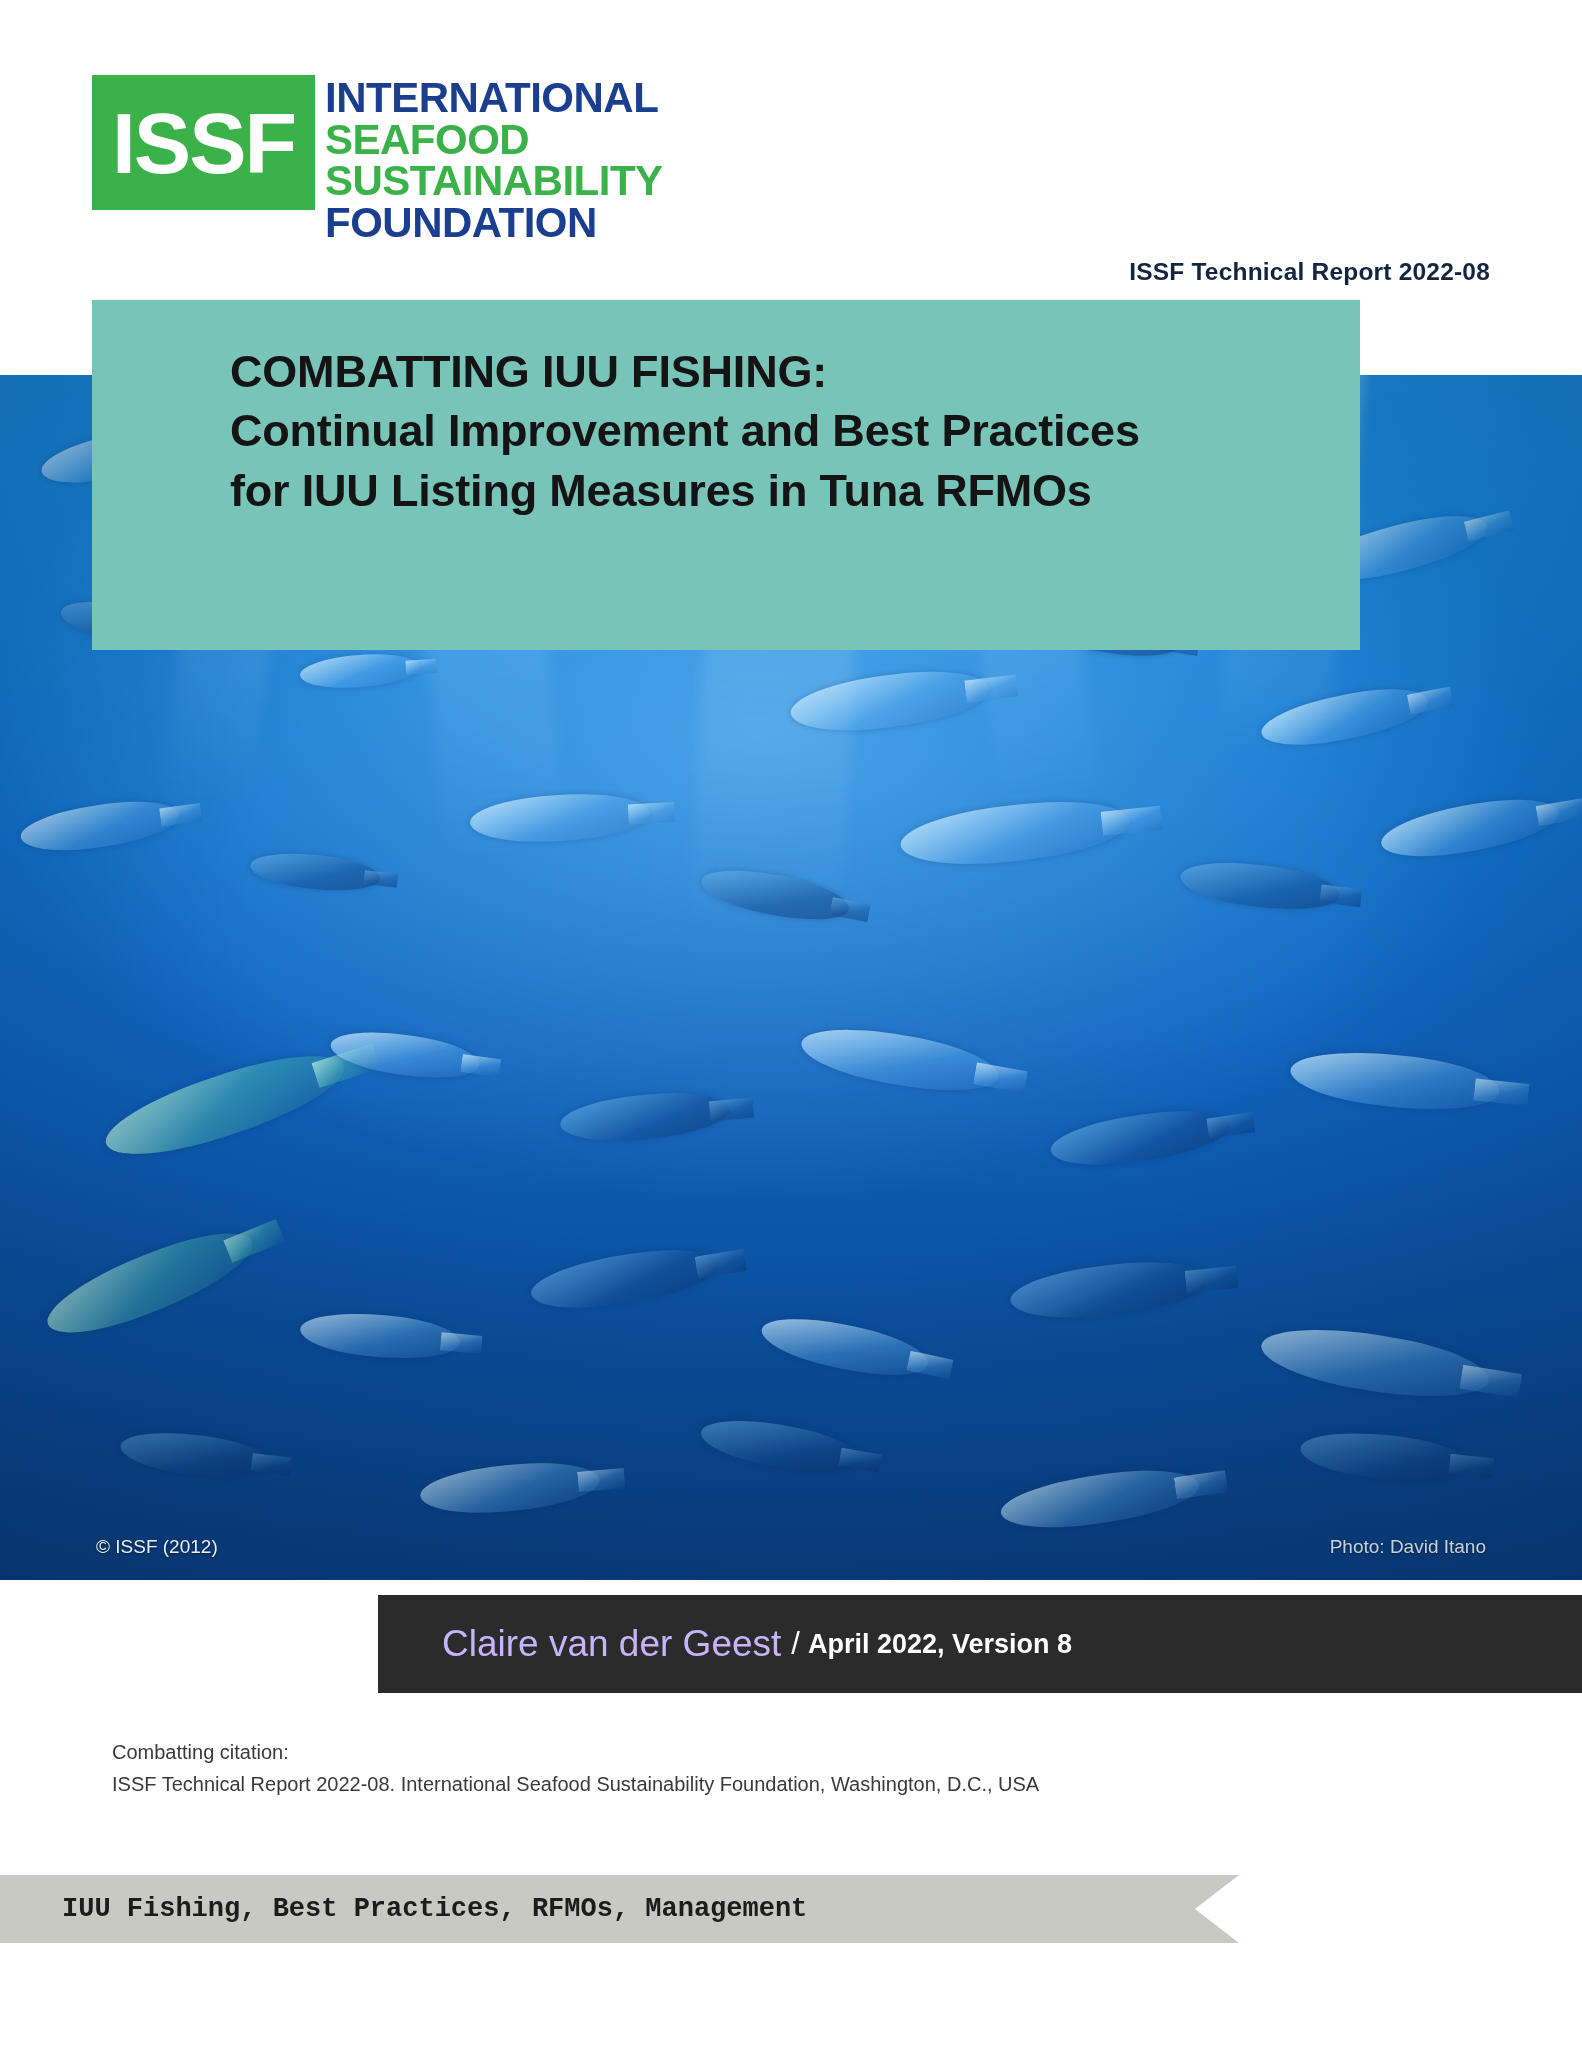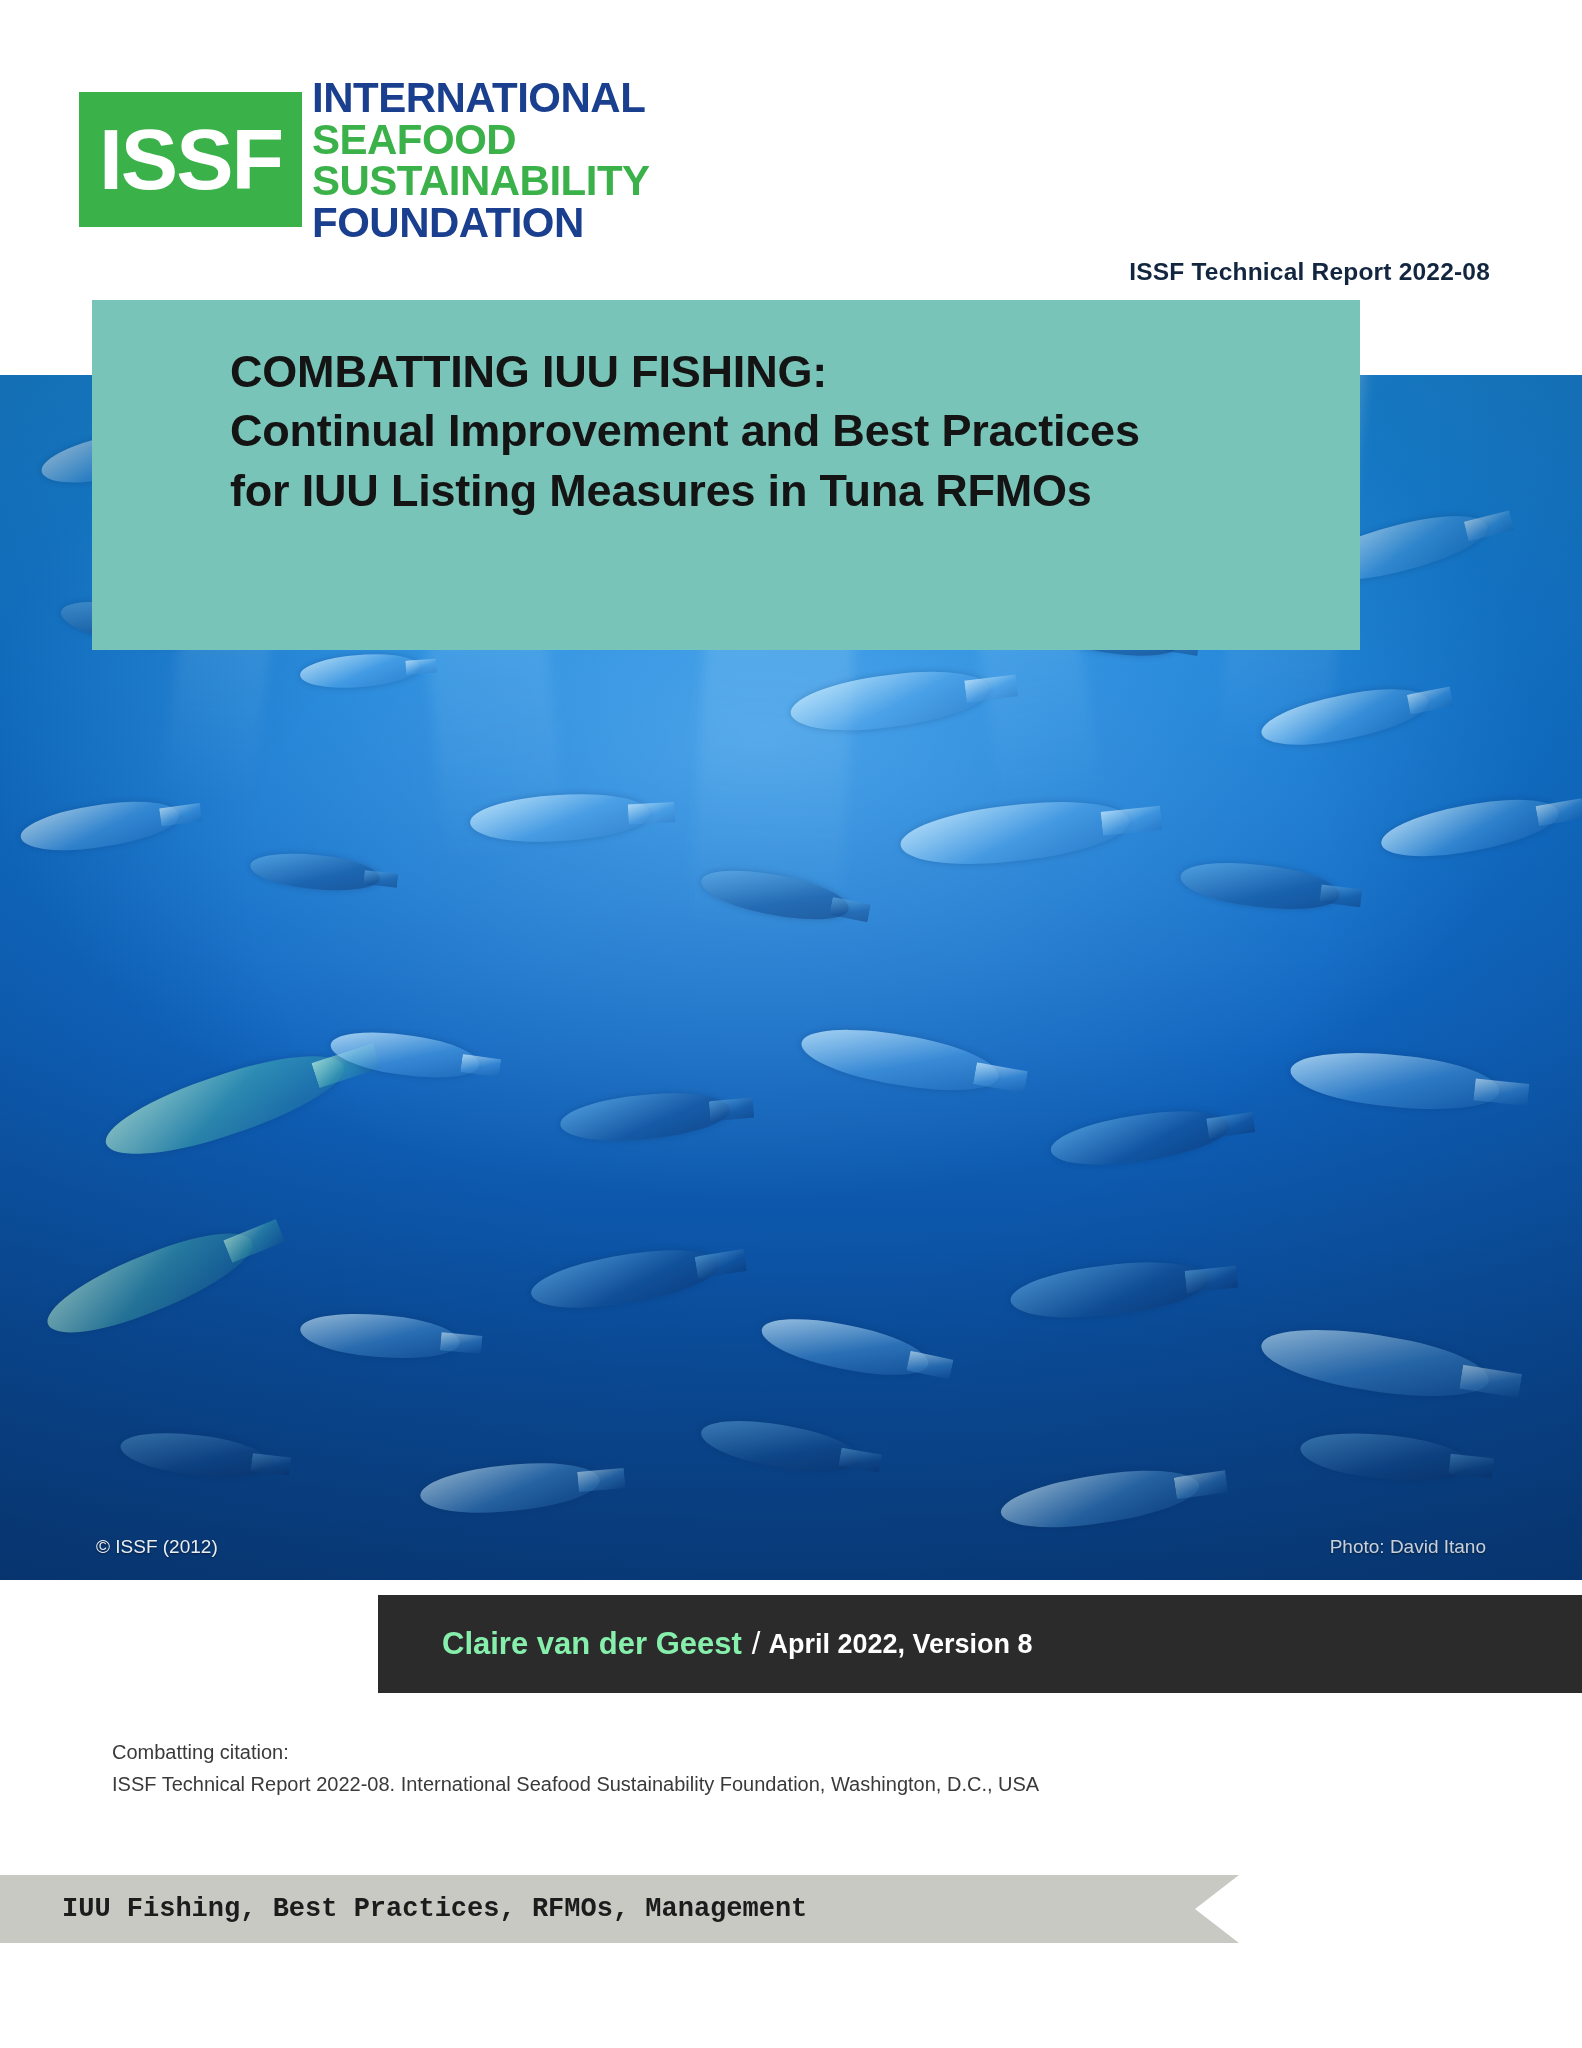--- a/index.html
+++ b/index.html
@@ -11,24 +11,24 @@
     width: 1582px;
     height: 2048px;
     position: relative;
     font-family: "Liberation Sans", sans-serif;
     overflow: hidden;
   }
 
   
   .logo-block {
     position: absolute;
-    left: 79px;
+    left: 92px;
     top: 75px;
     display: flex;
-    align-items: center;
+    align-items: flex-start;
   }
   .logo-mark {
     width: 223px;
     height: 135px;
     background: #3bb14a;
     display: flex;
     align-items: center;
     justify-content: center;
   }
   .logo-mark span {
@@ -155,23 +155,22 @@
     width: 1204px;
     height: 98px;
     background: #2b2b2b;
     z-index: 6;
     display: flex;
     align-items: center;
     padding-left: 64px;
     box-sizing: border-box;
   }
   .author-name {
-    color: #86efac;
-    font-size: 31px;
-    font-weight: bold;
+    color: #c4b5fd;
+    font-size: 37px;
   }
   .author-sep {
     color: #ffffff;
     font-size: 31px;
     margin: 0 8px 0 10px;
   }
   .author-date {
     color: #ffffff;
     font-size: 27px;
     font-weight: bold;

